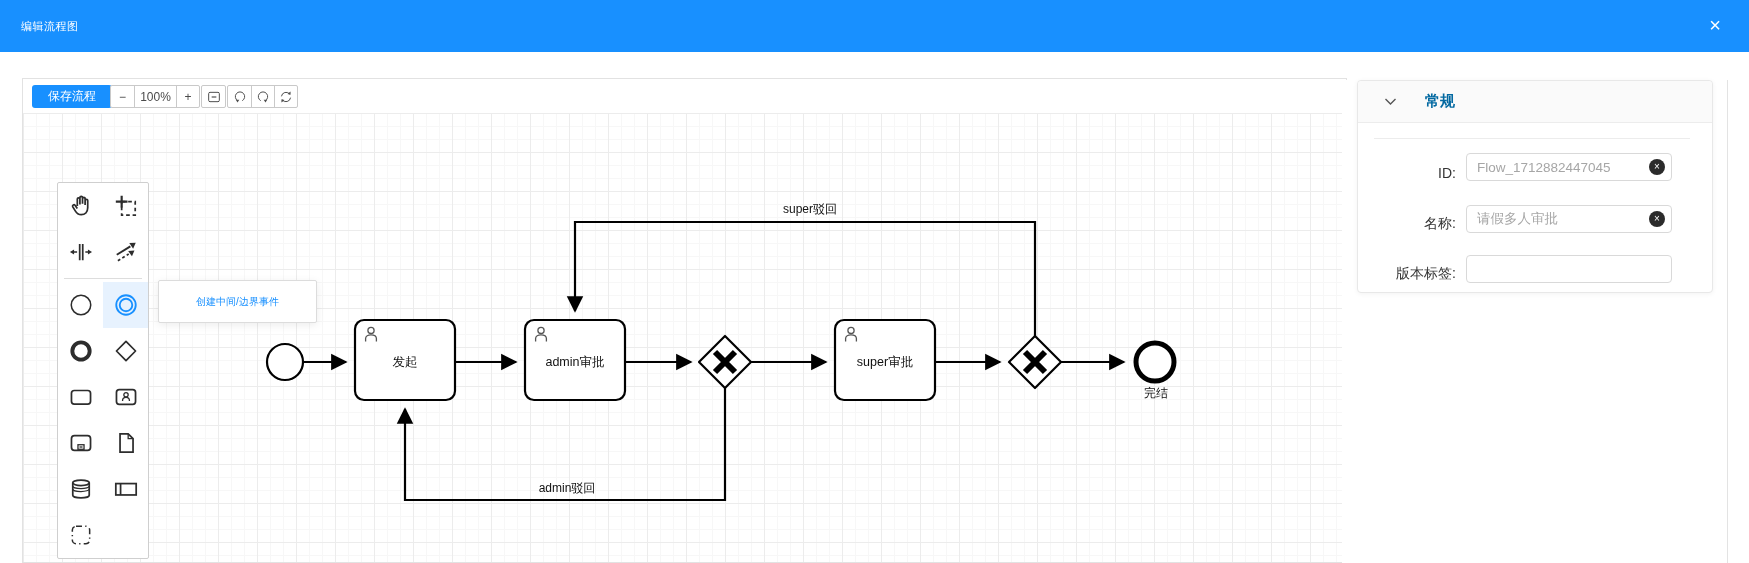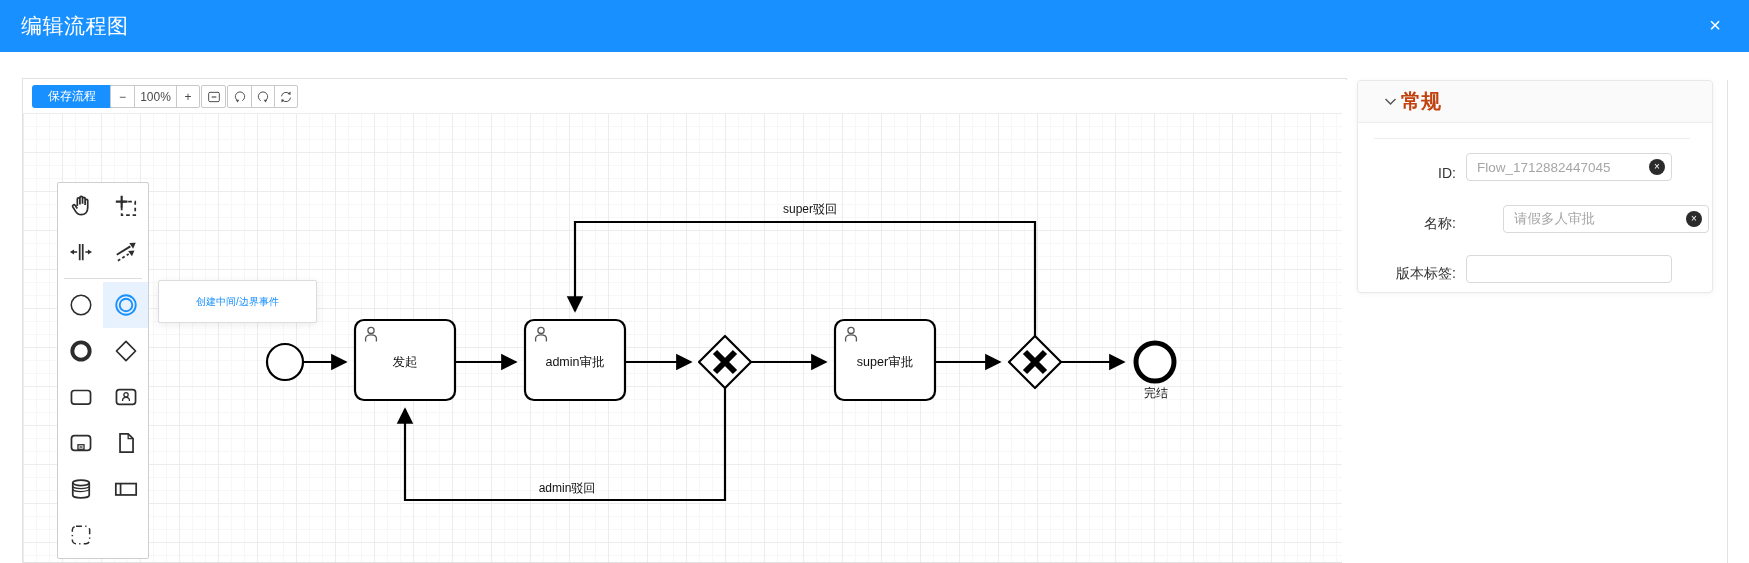--- a/index.html
+++ b/index.html
@@ -2,21 +2,21 @@
 <html><head>
 <meta charset="utf-8">
 <style>
   * { margin:0; padding:0; box-sizing:border-box; }
   html,body { background:#fff; }
   body { font-family:"Liberation Sans","DejaVu Sans",sans-serif; }
   .screen { position:relative; width:1749px; height:563px; background:#fff; overflow:hidden; }
 
   
   .hdr { position:absolute; left:0; top:0; width:1749px; height:52px; background:#1890ff; display:flex; align-items:center; }
-  .hdr-title { color:#fff; font-size:21px; font-weight:500; margin-left:21px; letter-spacing:.5px; }
+  .hdr-title { color:#fff; font-size:11px; font-weight:500; margin-left:21px; letter-spacing:.5px; }
   .hdr-close { position:absolute; right:22px; top:14px; width:24px; height:24px; color:#fff; font-size:20px; line-height:23px; text-align:center; cursor:pointer; font-weight:300; }
 
   
   .canvas { position:absolute; left:22px; top:78px; width:1325px; height:485px; border:1px solid #e2e2e2; background:#fff; }
   .grid { position:absolute; left:0; top:34px; right:0; bottom:0;
     background-image:
       linear-gradient(to right,#ececec 1px,transparent 1px),
       linear-gradient(to bottom,#ececec 1px,transparent 1px),
       linear-gradient(to right,#f7f7f7 1px,transparent 1px),
       linear-gradient(to bottom,#f7f7f7 1px,transparent 1px);
@@ -47,25 +47,25 @@
   .edge { stroke:#000; stroke-width:2.2; fill:none; }
   .shape { stroke:#000; stroke-width:2.2; fill:#fff; }
   .ntext { font-size:12.5px; fill:#111; text-anchor:middle; font-family:inherit; }
   .elabel { font-size:12px; fill:#111; text-anchor:middle; font-family:inherit; }
   .uicon { stroke:#555; fill:none; stroke-width:1.3; }
 
   
   .props-wrap { position:absolute; left:1342px; top:80px; width:386px; height:483px; border-right:1px solid #e3e3e3; background:#fff; }
   .props-card { position:absolute; left:15px; top:0; width:356px; height:213px; border:1px solid #e8e8e8; border-radius:4px; box-shadow:0 1px 5px rgba(0,0,0,.05); background:#fff; }
   .pc-head { height:42px; background:#fafafa; border-bottom:1px solid #ececec; border-radius:4px 4px 0 0; display:flex; align-items:center; padding-left:26px; cursor:pointer; }
-  .pc-title { font-size:20px; font-weight:bold; color:#c2410c; margin-left:4px; }
+  .pc-title { font-size:15px; font-weight:bold; color:#0369a1; margin-left:28px; }
   .pc-body { position:relative; height:170px; }
   .pc-div { position:absolute; left:16px; right:22px; top:15px; height:1px; background:#ececec; }
   .prow { position:absolute; left:0; display:flex; align-items:flex-end; }
-  .prow-1 { top:30px; } .prow-2 { top:82px;gap:37px; } .prow-3 { top:132px; }
+  .prow-1 { top:30px; } .prow-2 { top:82px; } .prow-3 { top:132px; }
   .plabel { width:108px; text-align:right; padding-right:10px; font-size:14px; color:#333; }
   .pfield { position:relative; width:206px; height:28px; }
   .pfield input { width:100%; height:100%; border:1px solid #d9d9d9; border-radius:4px; padding:0 26px 0 10px; font-size:13.5px; color:#a6a6a6; font-family:inherit; outline:none; background:#fff; }
   .pclear { position:absolute; right:7px; top:6px; width:16px; height:16px; border-radius:50%; background:#2b2b2b; color:#fff; font-size:10px; line-height:15px; text-align:center; cursor:pointer; }
 </style>
 </head>
 <body>
 
 <div class="screen">
 

